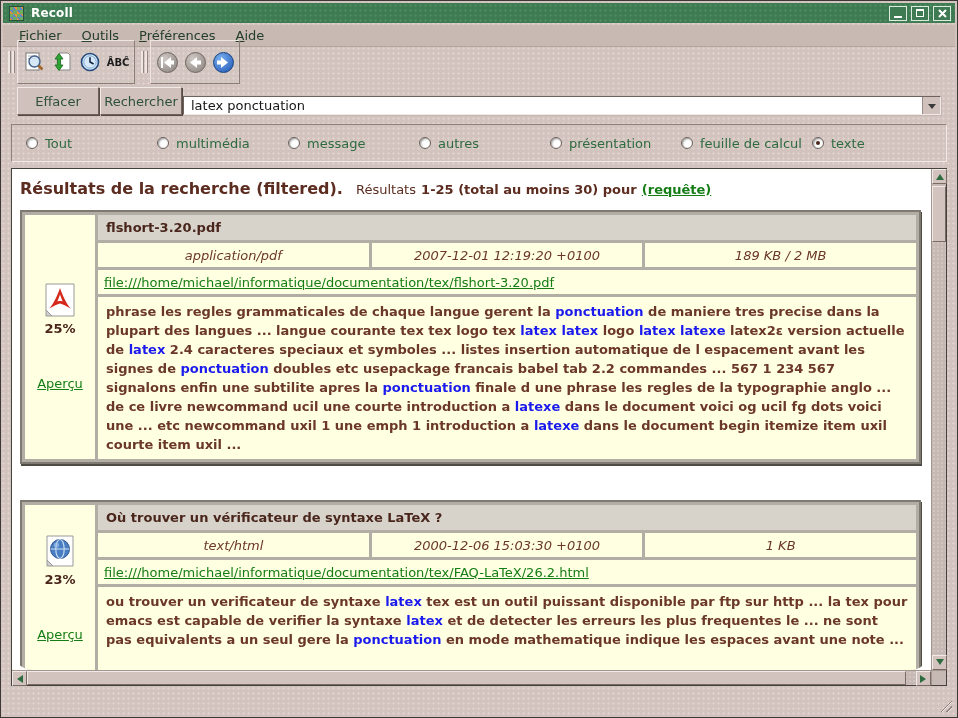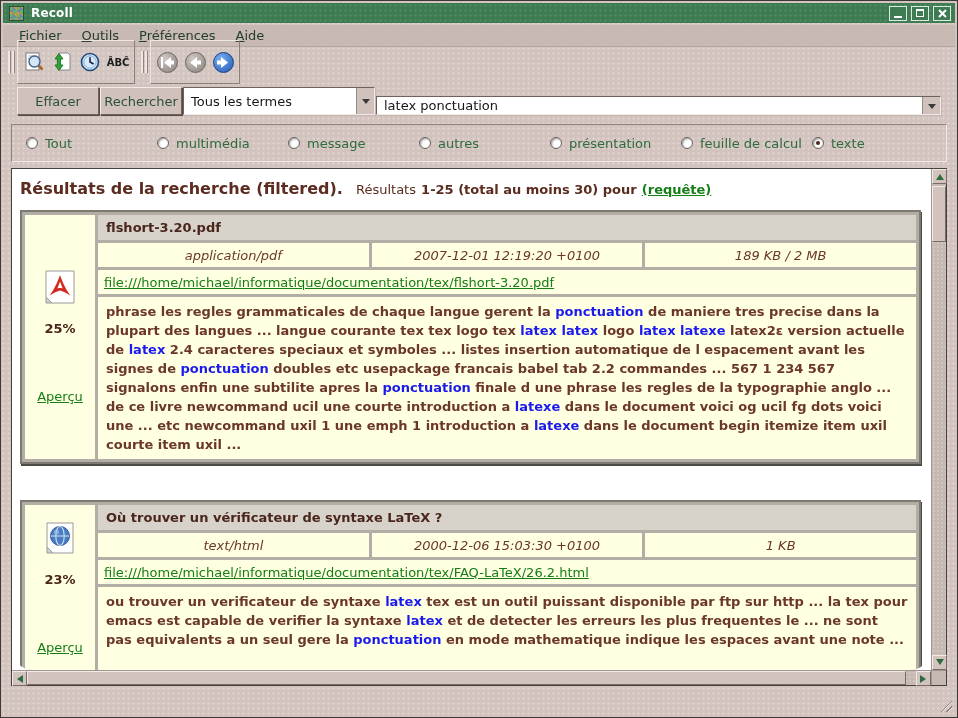--- a/index.html
+++ b/index.html
@@ -102,21 +102,21 @@
   .results-heading { font-size: 16px; font-weight: bold; color: #5b2c1f; }
   .summary-normal { font-size: 13px; color: #5b2c1f; margin-left: 8px; }
   .summary-bold { font-size: 13px; font-weight: bold; color: #5b2c1f; }
   .query-link { font-size: 13px; font-weight: bold; color: #157d15; text-decoration: underline; cursor: pointer; }
   .result-block {
     margin: 0 6px 36px 2px; background: #b2aea6;
     border: 2px solid #7e7a72; box-shadow: 1px 2px 0 #4e4a44;
     display: grid; grid-template-columns: 70px 1fr; gap: 3px; padding: 3px;
   }
   .left-cell { background: #ffffe1; display: flex; flex-direction: column; align-items: center;
-               justify-content: center; gap: 13px; padding: 6px 0; }
+               justify-content: center; padding: 6px 0; }
   .relevance { font-size: 13px; font-weight: bold; color: #49251b; }
   .preview-link { font-size: 13px; color: #157d15; text-decoration: underline; cursor: pointer; margin-top: 40px; }
   .right-col { display: flex; flex-direction: column; gap: 3px; }
   .title-row { background: #d7d3cb; min-height: 25px; display: flex; align-items: center;
                padding-left: 8px; font-size: 13px; font-weight: bold; color: #49251b; }
   .meta-row { display: grid; grid-template-columns: 1fr 1fr 1fr; gap: 3px; min-height: 24px; }
   .meta-cell { background: #ffffe1; display: flex; align-items: center; justify-content: center;
                font-size: 13px; color: #6b3728; font-style: italic; }
   .url-row { background: #ffffe1; min-height: 24px; display: flex; align-items: center; padding-left: 6px; }
   .url-link { font-size: 13px; color: #157d15; text-decoration: underline; cursor: pointer; }
@@ -233,26 +233,20 @@
               <path d="M5 1 L12 6.5 L5 12 V8.5 H1 V4.5 H5 Z" fill="#ffffff"></path>
             </svg>
         </span>
       </button>
     </div>
   </div>
 
   <div class="search-row">
     <button class="btn">Effacer</button>
     <button class="btn">Rechercher</button>
-    <div class="combo combo-mode">
-      <div class="combo-value">Tous les termes</div>
-      <div class="combo-arrow">
-          <div class="arrow-down"></div>
-        </div>
-    </div>
     <div class="combo combo-query">
       <input class="query-input" value="latex ponctuation" style="">
       <div class="combo-arrow">
           <div class="arrow-down"></div>
         </div>
     </div>
   </div>
 
   <div class="filter-frame">
     <label class="filter-option">

